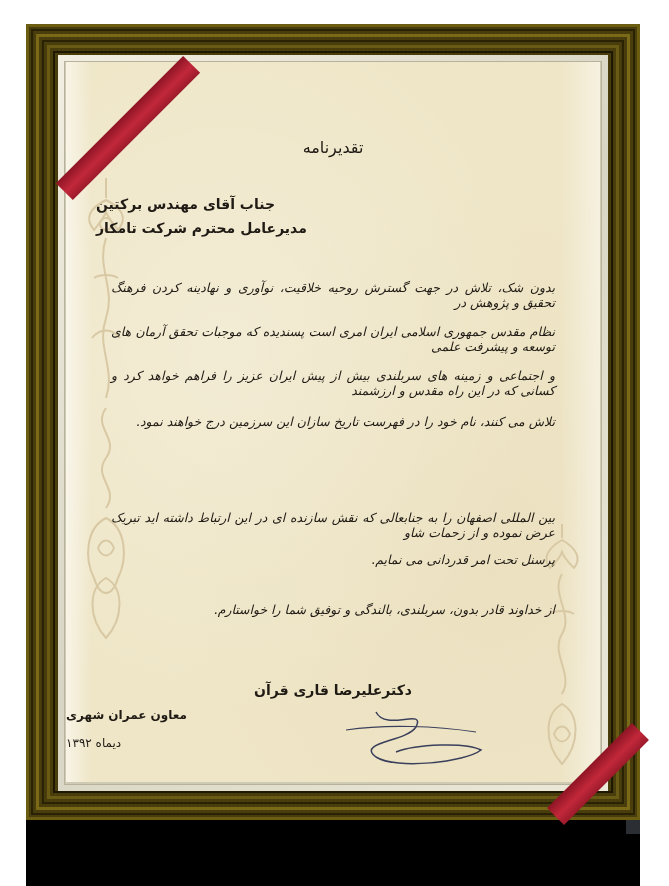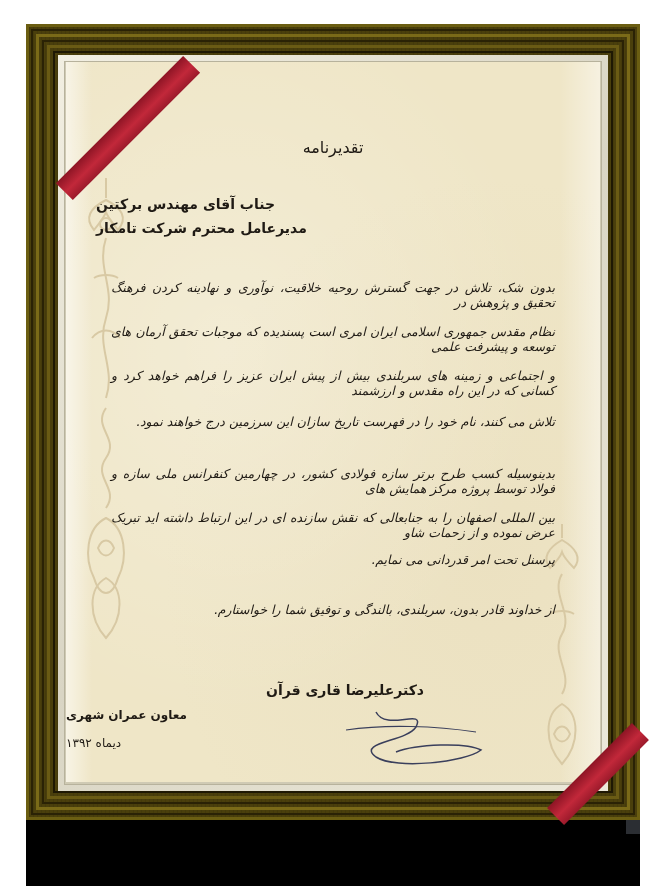--- a/index.html
+++ b/index.html
@@ -37,21 +37,21 @@
   .orn-right{right:12px;top:462px;height:270px;}
   .ribbon{position:absolute;width:24px;height:180px;background:linear-gradient(90deg,#8e1525,#c2283a 55%,#9b1a2b);transform-origin:center;}
   .ribbon-tl{left:90px;top:14px;transform:rotate(45deg);}
   .ribbon-br{left:560px;top:690px;transform:rotate(45deg);height:120px;}
   .text{position:absolute;direction:rtl;color:#1f1a14;}
   .title{left:0;width:100%;top:76px;text-align:center;font-weight:normal;font-size:16px;}
   .addr{right:0;width:100%;text-align:left;font-weight:bold;font-size:14px;}
   .addr1{top:134px;left:30px;}
   .addr2{top:158px;left:30px;}
   .body-line{right:45px;left:45px;font-family:"DejaVu Serif",serif;font-style:italic;font-size:12.5px;text-align:justify;text-align-last:right;}
-  .sig-name{left:12px;width:100%;text-align:center;font-weight:bold;font-size:14px;top:620px;}
+  .sig-name{left:0;width:100%;text-align:center;font-weight:bold;font-size:14px;top:620px;}
   .sig-title{left:0;width:100%;text-align:left;font-weight:bold;font-size:12px;top:646px;}
   .sig-date{left:0;width:100%;text-align:left;font-size:12px;top:674px;}
   .signature{position:absolute;left:250px;top:640px;width:180px;height:70px;}
 </style>
 </head>
 <body>
 
 <div class="shadow-base"></div>
 <div class="shadow-corner"></div>
 
@@ -98,21 +98,20 @@
     </svg>
 
     <div class="text title">تقدیرنامه</div>
     <div class="text addr addr1">جناب آقای مهندس برکتین</div>
     <div class="text addr addr2">مدیرعامل محترم شرکت تامکار</div>
 
     <div class="text body-line" style="top:218px;">بدون شک، تلاش در جهت گسترش روحیه خلاقیت، نوآوری و نهادینه کردن فرهنگ تحقیق و پژوهش در</div>
     <div class="text body-line" style="top:262px;">نظام مقدس جمهوری اسلامی ایران امری است پسندیده که موجبات تحقق آرمان های توسعه و پیشرفت علمی</div>
     <div class="text body-line" style="top:352px;">تلاش می کنند، نام خود را در فهرست تاریخ سازان این سرزمین درج خواهند نمود.</div>
     <div class="text body-line" style="top:306px;">و اجتماعی و زمینه های سربلندی بیش از پیش ایران عزیز را فراهم خواهد کرد و کسانی که در این راه مقدس و ارزشمند</div>
-    <div class="text body-line" style="top:404px;">بدینوسیله کسب طرح برتر سازه فولادی کشور، در چهارمین کنفرانس ملی سازه و فولاد توسط پروژه مرکز همایش های</div>
     <div class="text body-line" style="top:448px;">بین المللی اصفهان را به جنابعالی که نقش سازنده ای در این ارتباط داشته اید تبریک عرض نموده و از زحمات شاو</div>
     <div class="text body-line" style="top:490px;">پرسنل تحت امر قدردانی می نمایم.</div>
     <div class="text body-line" style="top:540px;">از خداوند قادر بدون، سربلندی، بالندگی و توفیق شما را خواستارم.</div>
 
     <svg class="signature" viewBox="0 0 180 70">
       <path d="M60 10 C70 30 110 5 100 25 C90 40 40 40 60 55 C80 68 150 60 165 48 C150 40 100 42 80 50" fill="none" stroke="#3a3f5c" stroke-width="1.5"></path>
       <path d="M30 28 C70 22 120 24 160 30" fill="none" stroke="#3a3f5c" stroke-width="1.2"></path>
     </svg>
 
     <div class="text sig-name">دکترعلیرضا قاری قرآن</div>

